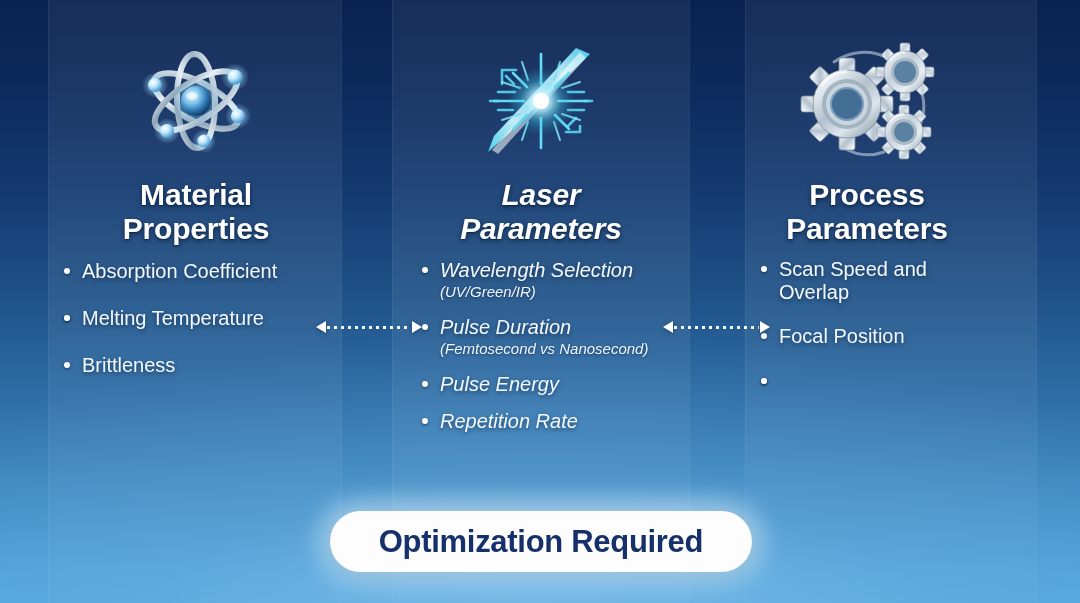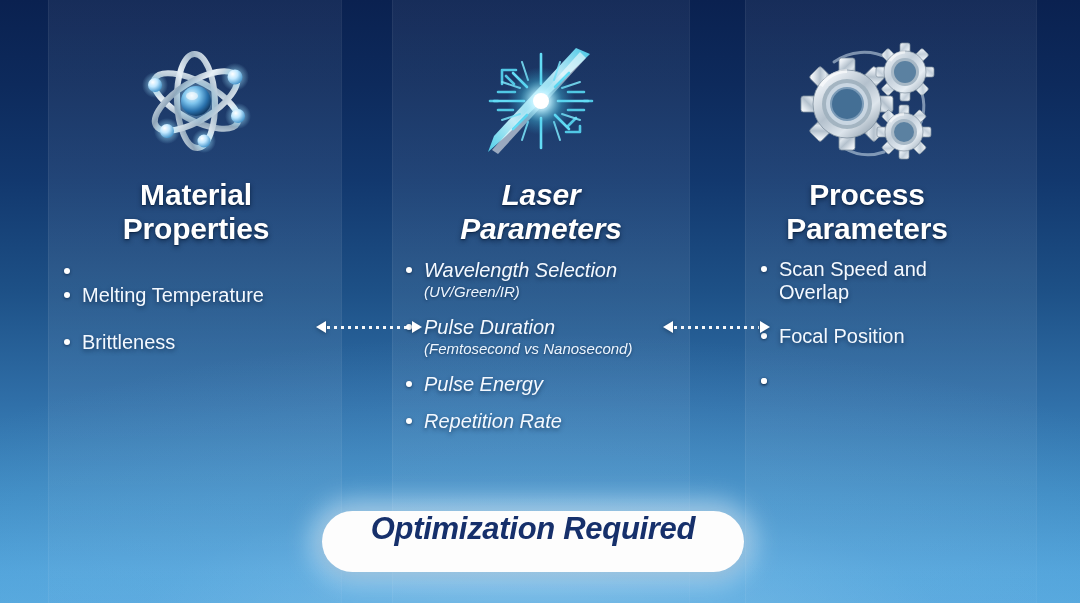--- a/index.html
+++ b/index.html
@@ -87,21 +87,21 @@
   .bullets {
     position: absolute;
     left: 0;
     top: 258px;
     width: 100%;
     box-sizing: border-box;
     padding: 0 10px 0 14px;
     margin: 0;
     list-style: none;
   }
-  .bullets.center  { padding-left: 12px; }
+  .bullets.center  { padding-left: 28px; }
 
   .bullet {
     position: relative;
     color: #f4f9ff;
     font-size: 20px;
     line-height: 1.16;
     padding-left: 20px;
     margin-bottom: 22px;
     text-shadow: 0 2px 4px rgba(4,25,54,0.55);
   }
@@ -162,31 +162,31 @@
     margin: 0 1px;
     background-image: linear-gradient(90deg, #ffffff 50%, rgba(255,255,255,0) 0%);
     background-size: 7px 3px;
     background-repeat: repeat-x;
     opacity: 0.95;
   }
 
   
   #optimization-pill {
     position: absolute;
-    left: 322px;
+    left: 330px;
     top: 511px;
     width: 422px;
     height: 61px;
     border-radius: 31px;
     background: #fdfdfd;
     display: flex;
+    align-items: center;
     justify-content: center;
     box-shadow: 0 0 26px 10px rgba(235,248,255,0.55),
                 0 4px 14px rgba(10,40,80,0.22);
-    font-style: italic;
   }
   #optimization-pill .pill-label {
     color: #16306b;
     font-size: 31px;
     font-weight: bold;
     letter-spacing: -0.3px;
   }
 
   
   .svg-icon { display: block; }
@@ -249,20 +249,25 @@
         </g>
       </svg>
     </div>
     <div class="col-title">
       <span class="t-line">Material</span>
       <span class="t-line">Properties</span>
     </div>
     <ul class="bullets">
       <li class="bullet">
         <span class="dot"></span>
+        <span>Absorption Coefficient</span>
+        
+      </li>
+      <li class="bullet">
+        <span class="dot"></span>
         
       </li>
       <li class="bullet">
         <span class="dot"></span>
         <span>Melting Temperature</span>
         
       </li>
       <li class="bullet">
         <span class="dot"></span>
         <span>Brittleness</span>

